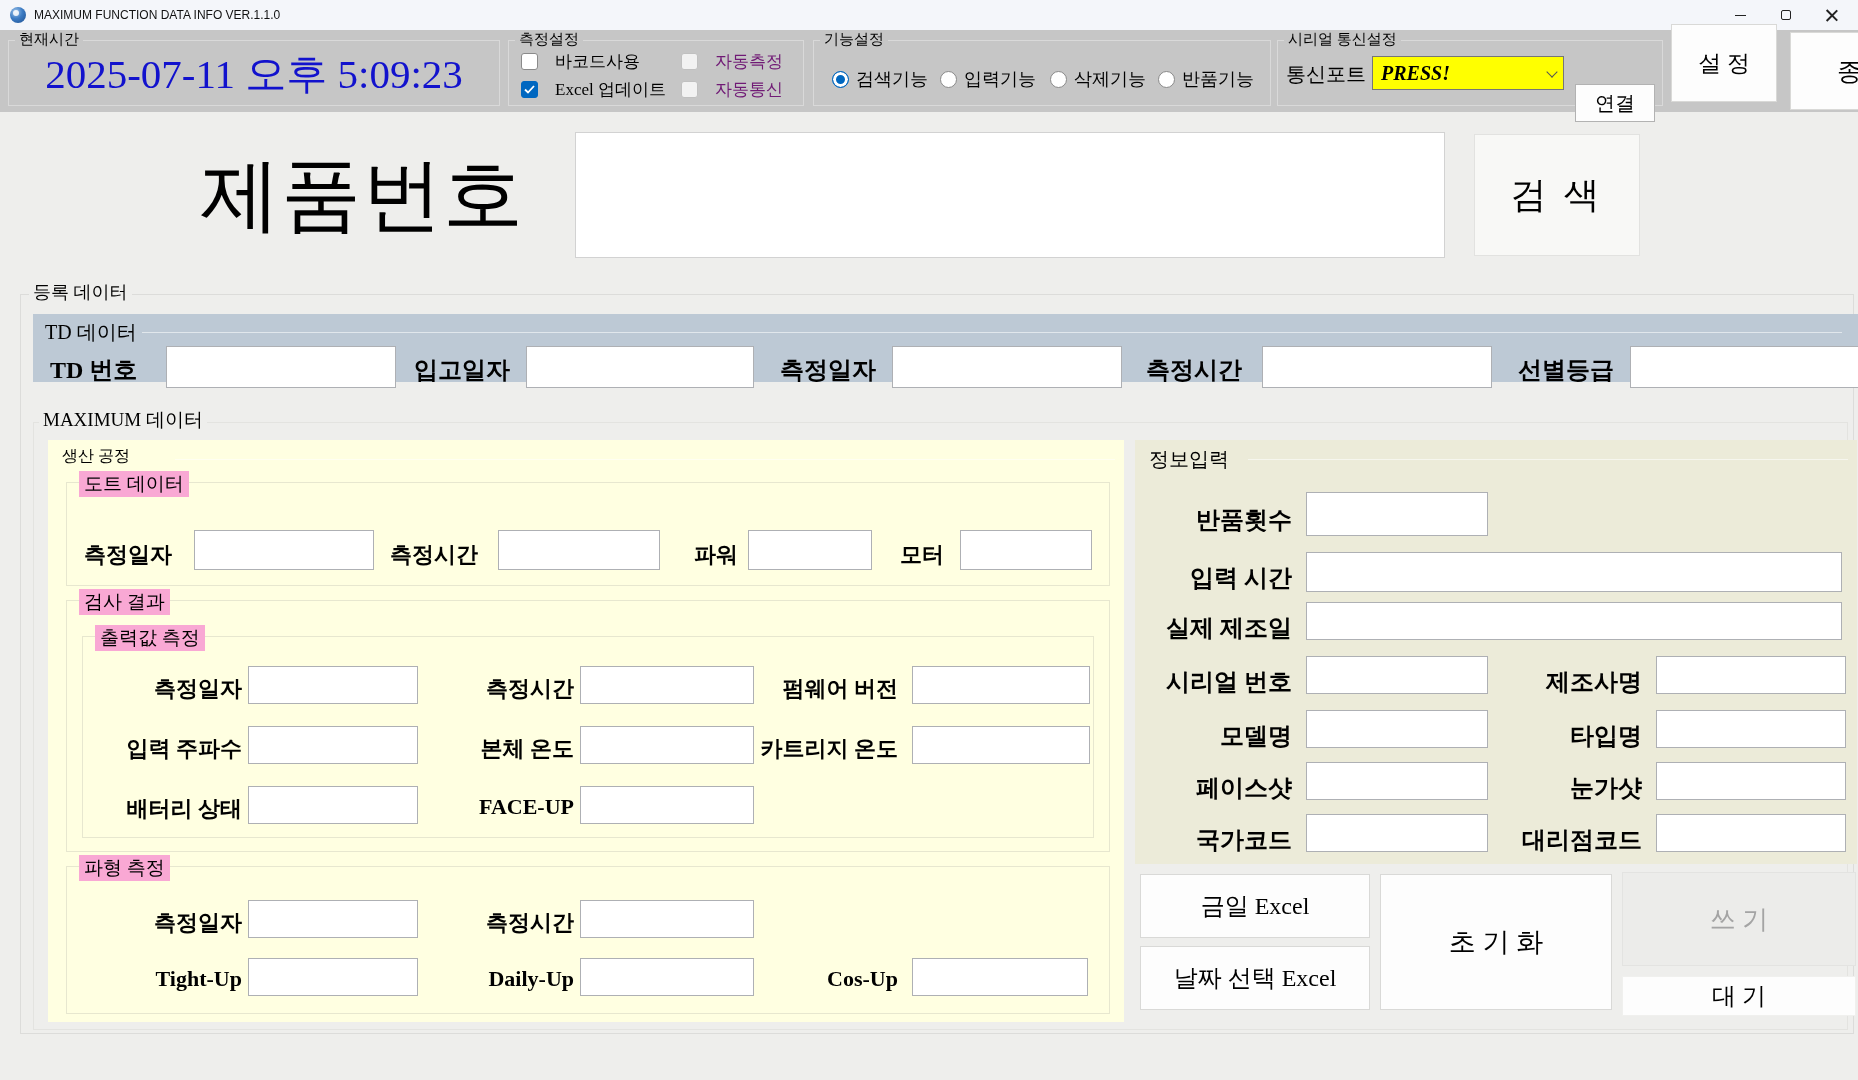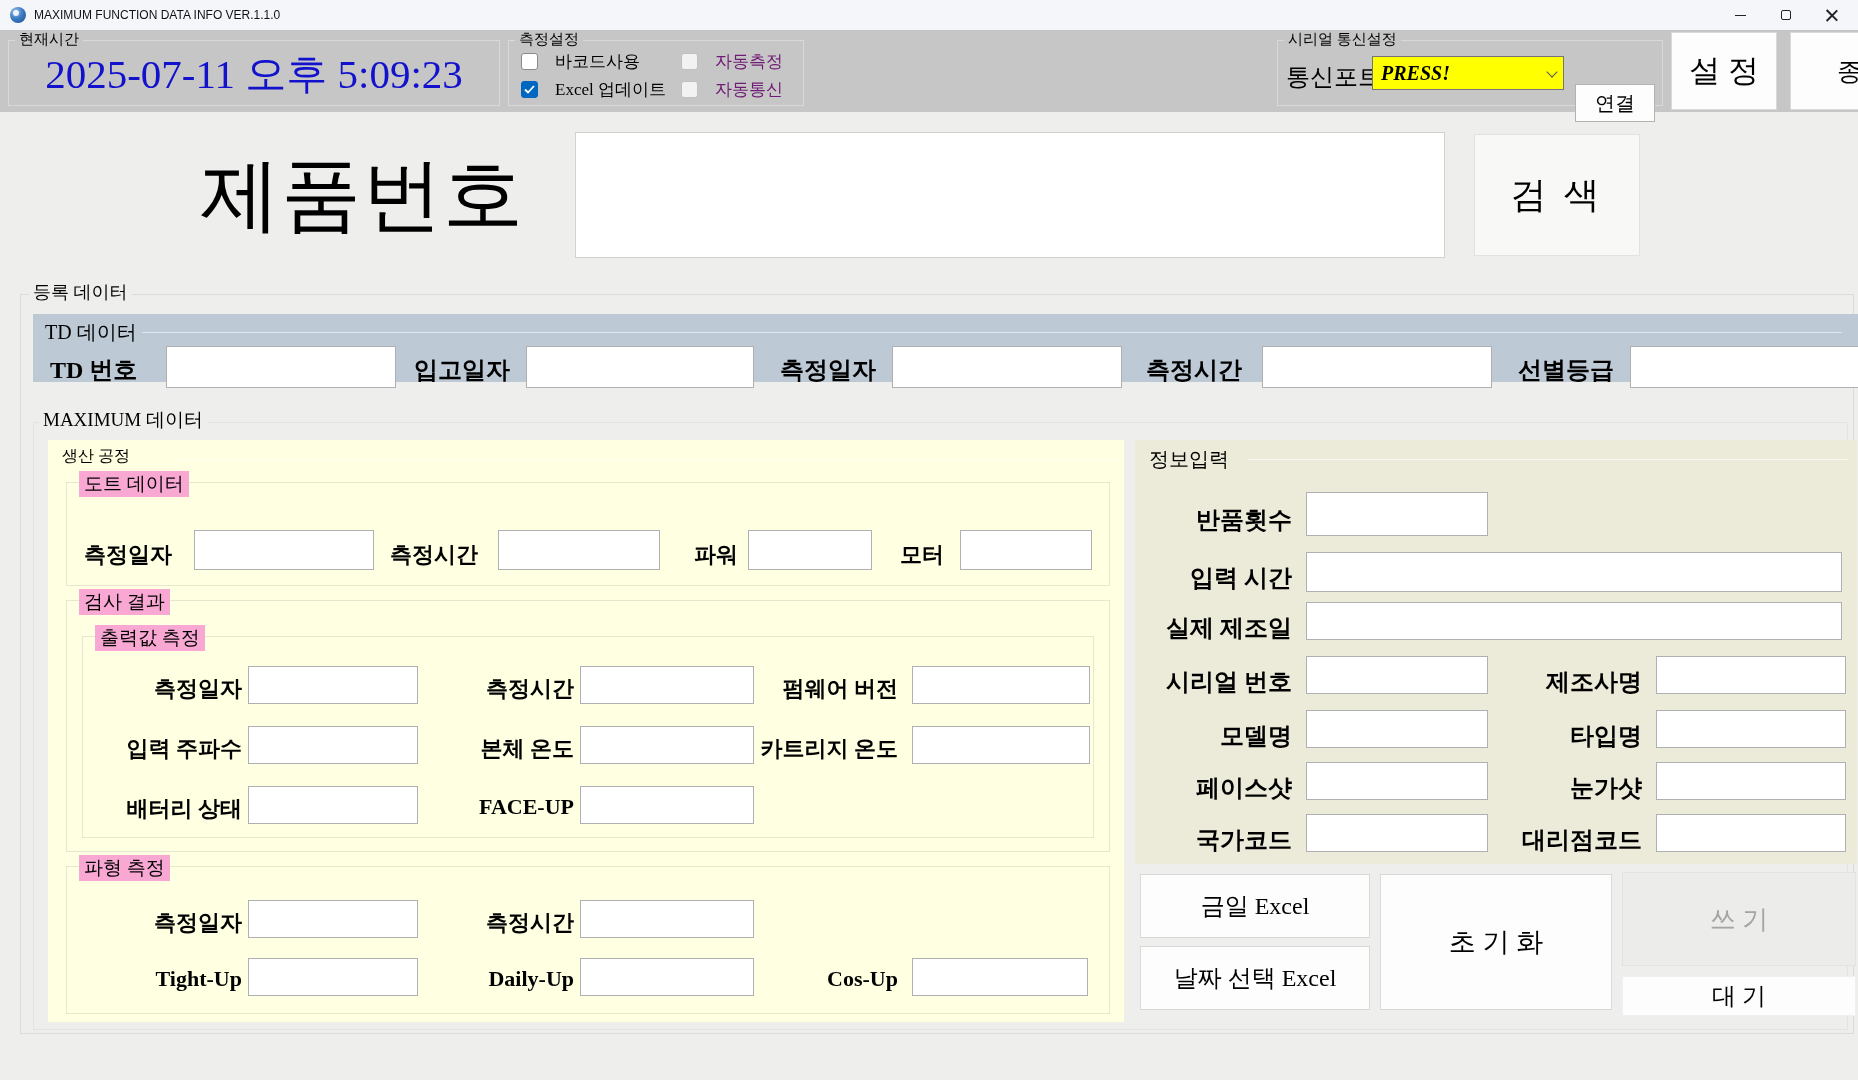--- a/index.html
+++ b/index.html
@@ -33,27 +33,27 @@
   .cb.checked .box{background:#0067c0;border-color:#0067c0}
   .cb.disabled .box{background:#f2f2f2;border-color:#c0c0c0}
   .cb.disabled{color:#701a75}
   #cb-1{left:12px;top:9px}#cb-2{left:12px;top:37px}#cb-3{left:172px;top:9px}#cb-4{left:172px;top:37px}
   #g-function{left:813px;top:10px;width:458px;height:66px}
   .rd{position:absolute;display:flex;align-items:center;gap:7px;font-size:18px;white-space:nowrap;cursor:default}
   .rd .dot{width:17px;height:17px;border-radius:50%;border:1px solid #8a8a8a;background:#fff;flex:none}
   .rd.selected .dot{border:1px solid #0067c0;background:#0067c0;box-shadow:inset 0 0 0 3px #fff}
   #rd-1{left:18px;top:26px}#rd-2{left:126px;top:26px}#rd-3{left:236px;top:26px}#rd-4{left:344px;top:26px}
   #g-serial{left:1277px;top:10px;width:386px;height:66px}
-  #port-label{position:absolute;left:8px;top:20px;font-size:24px;white-space:nowrap}
+  #port-label{position:absolute;left:8px;top:20px;font-size:20px;white-space:nowrap}
   #port-combo{position:absolute;left:94px;top:15px;width:192px;height:34px;background:#ffff00;border:1px solid #767676;
     font-style:italic;font-weight:700;font-size:20px;display:flex;align-items:center;padding-left:8px;cursor:pointer}
   #combo-chevron{position:absolute;right:7px;top:11px;width:8px;height:8px;border-right:1.6px solid #555;border-bottom:1.6px solid #555;transform:rotate(45deg)}
   .btn{position:absolute;background:#fdfdfd;border:1px solid #d9d9d7;display:flex;align-items:center;justify-content:center;cursor:pointer;white-space:nowrap}
   #btn-connect{left:1575px;top:54px;width:80px;height:38px;font-size:20px;border-color:#b2b2b2}
-  #btn-settings{left:1671px;top:32px;width:106px;height:78px;font-size:31px}
+  #btn-settings{left:1671px;top:24px;width:106px;height:78px;font-size:23px}
   #btn-exit{left:1790px;top:32px;width:150px;height:78px;font-size:25px}
 
   
   #product-label{position:absolute;left:190px;top:142px;width:344px;text-align:center;font-size:80px;font-weight:400;letter-spacing:1px;white-space:nowrap}
   .tb{position:absolute;background:#fff;border:1px solid #aeb0b4;font-family:"Liberation Serif",serif;font-size:20px;padding:0 6px;outline:none}
   #product-input{left:575px;top:132px;width:870px;height:126px;border-color:#d2d2d2;font-size:46px}
   #btn-search{left:1474px;top:134px;width:166px;height:122px;font-size:36px;background:#f8f8f6;border-color:#e2e2e0;letter-spacing:4px}
 
   
   #register-box{left:20px;top:294px;width:1834px;height:740px;border-color:#dcdcda}
@@ -178,20 +178,39 @@
     <label class="cb disabled" id="cb-3">
       <span class="box"></span>
       <span>자동측정</span>
     </label>
     <label class="cb disabled" id="cb-4">
       <span class="box"></span>
       <span>자동통신</span>
     </label>
   </div>
 
+  <div class="gb" id="g-function">
+    <span class="cap">기능설정</span>
+    <label class="rd selected" id="rd-1">
+      <span class="dot"></span>
+      <span>검색기능</span>
+    </label>
+    <label class="rd" id="rd-2">
+      <span class="dot"></span>
+      <span>입력기능</span>
+    </label>
+    <label class="rd" id="rd-3">
+      <span class="dot"></span>
+      <span>삭제기능</span>
+    </label>
+    <label class="rd" id="rd-4">
+      <span class="dot"></span>
+      <span>반품기능</span>
+    </label>
+  </div>
 
   <div class="gb" id="g-serial">
     <span class="cap">시리얼 통신설정</span>
     <span id="port-label">통신포트</span>
     <div id="port-combo">
       <span>PRESS!</span>
       <span id="combo-chevron"></span>
     </div>
   </div>
   <div class="btn" id="btn-connect">연결</div>

